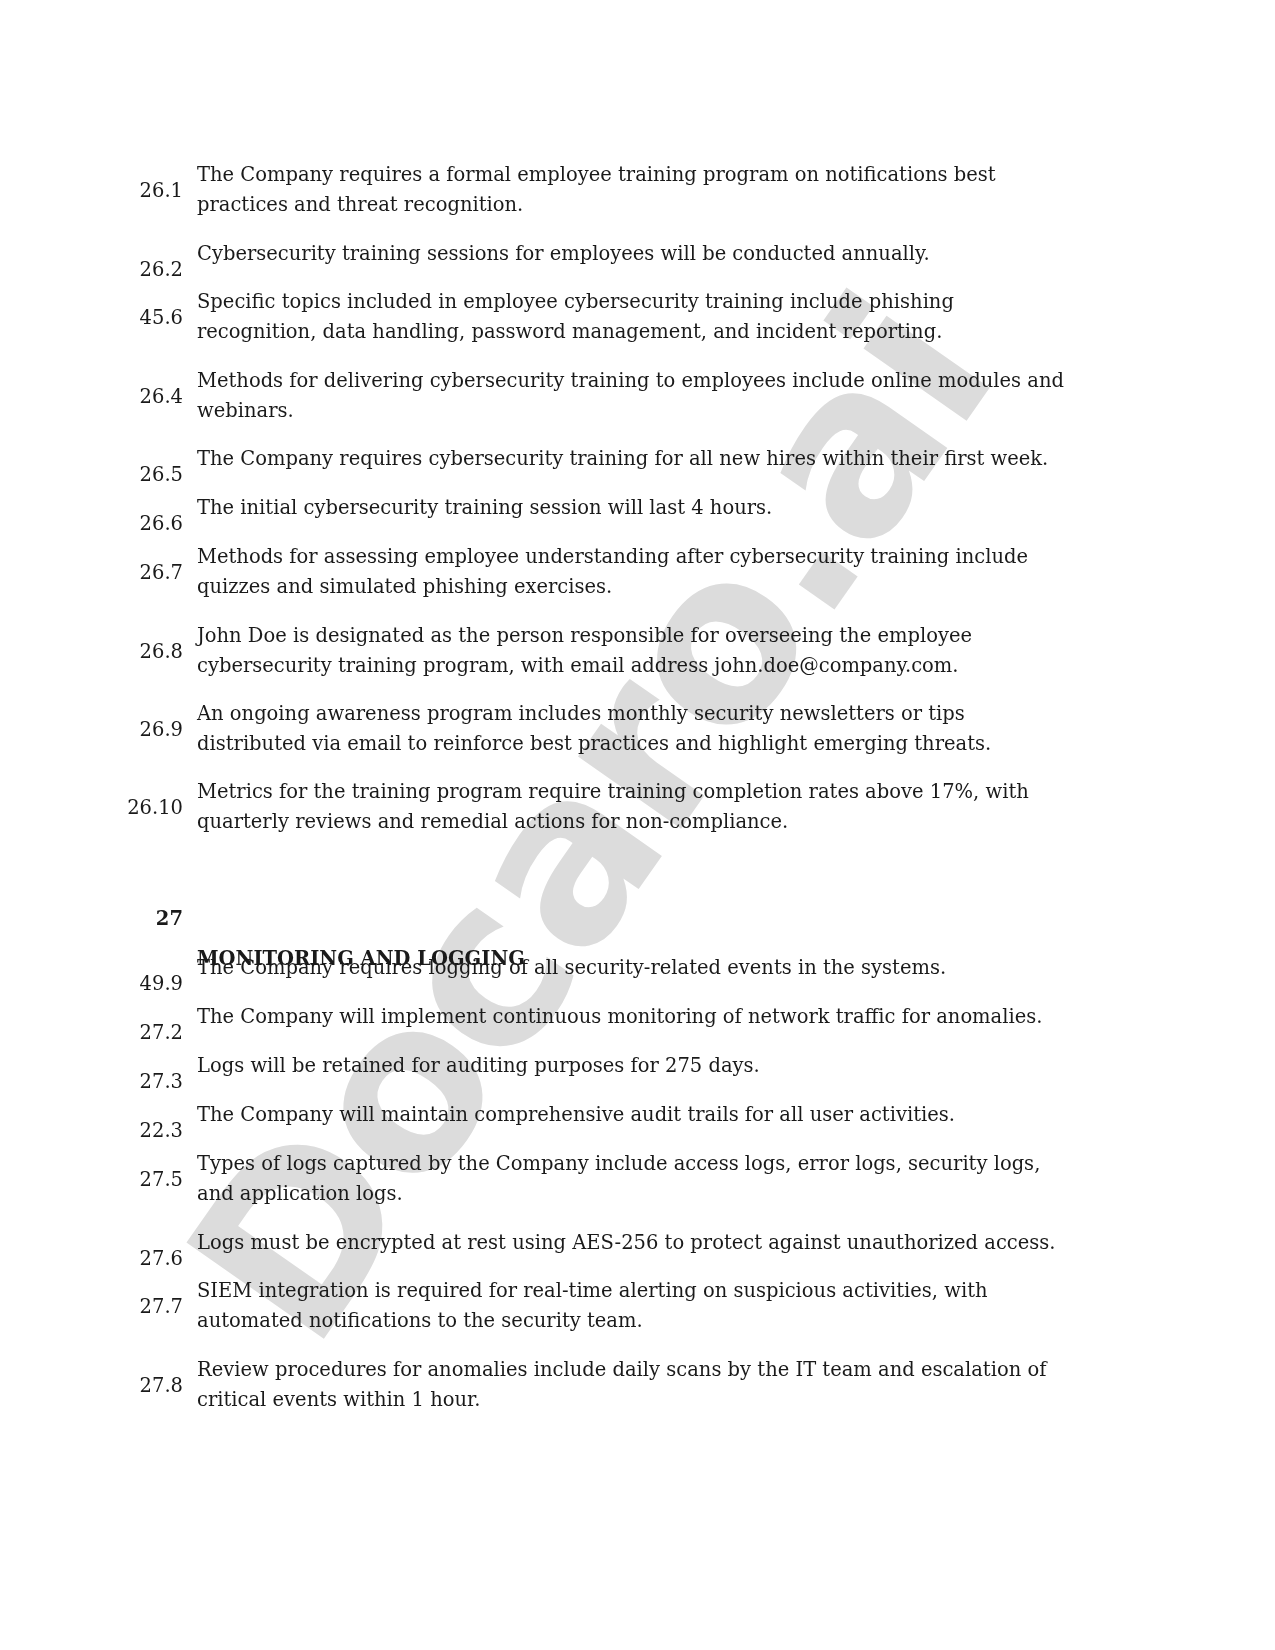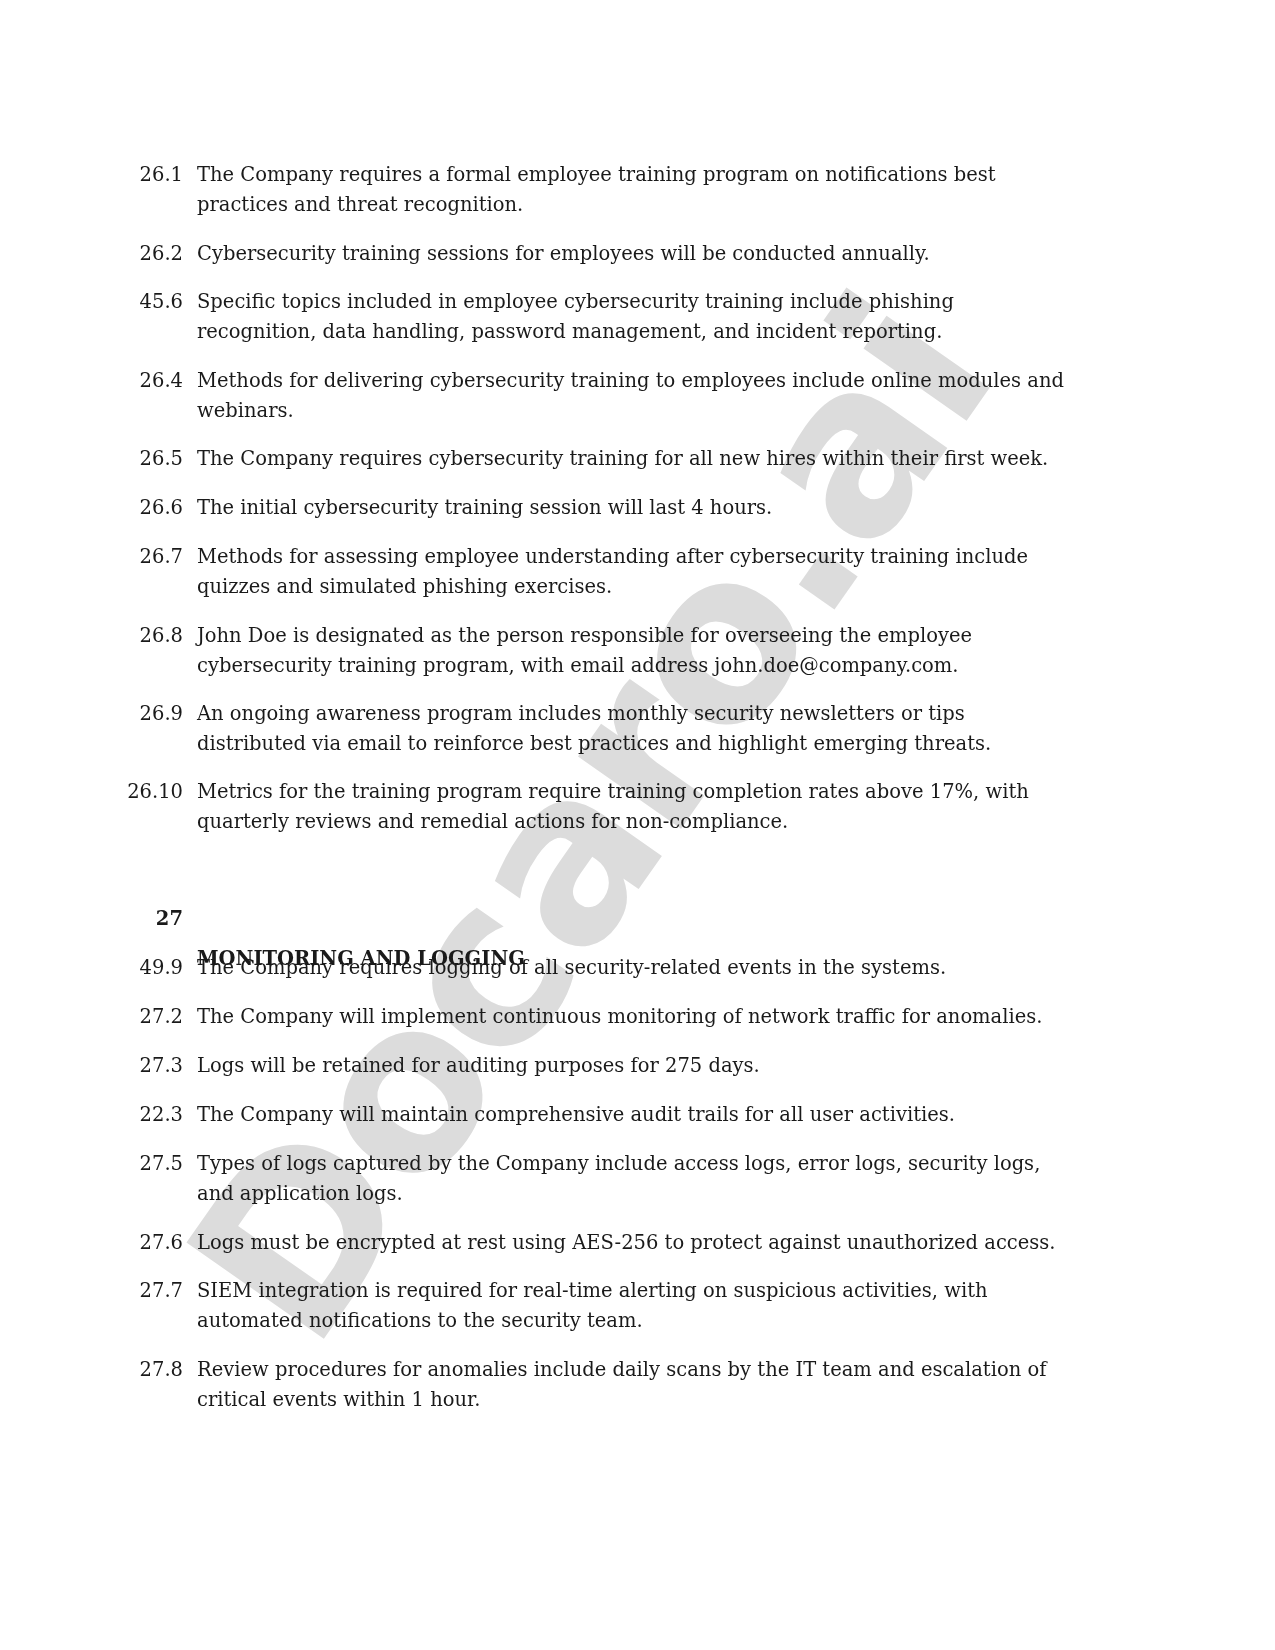--- a/index.html
+++ b/index.html
@@ -23,21 +23,21 @@
       user-select: none;
     }
     .content { position: absolute; left: 0; top: 0; width: 1275px; z-index: 1; }
     .clause {
       position: absolute;
       left: 0; width: 1275px;
       font-size: 19.5px;
       line-height: 30px;
     }
     .clause .num {
-      position: absolute; right: 1092px; top: 0;
+      position: absolute; right: 1092px; top: 16px;
       text-align: left; white-space: nowrap;
     }
     .clause .text {
       position: absolute; left: 197px; width: 880px; top: 0;
     }
     .clause .text b { font-weight: normal; }
     .heading {
       position: absolute; left: 0; width: 1275px;
       font-size: 19.5px; line-height: 30px; font-weight: bold;
     }

